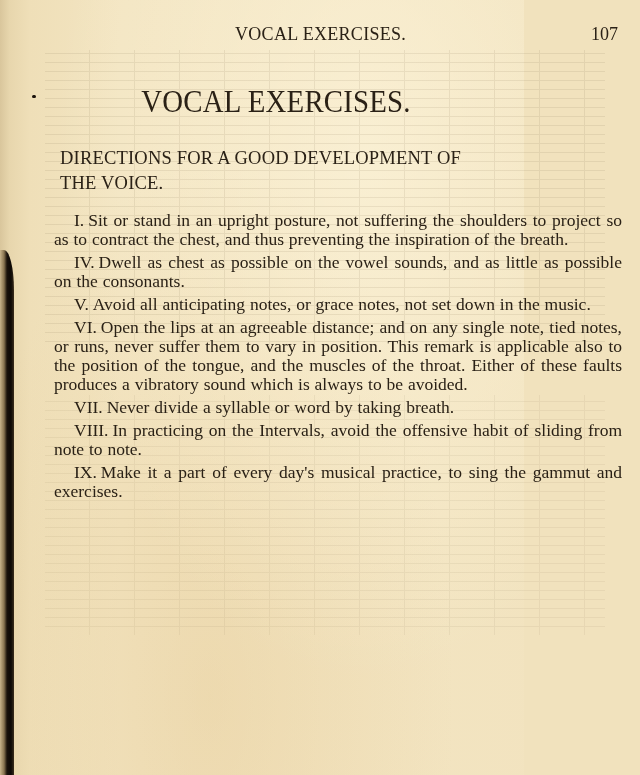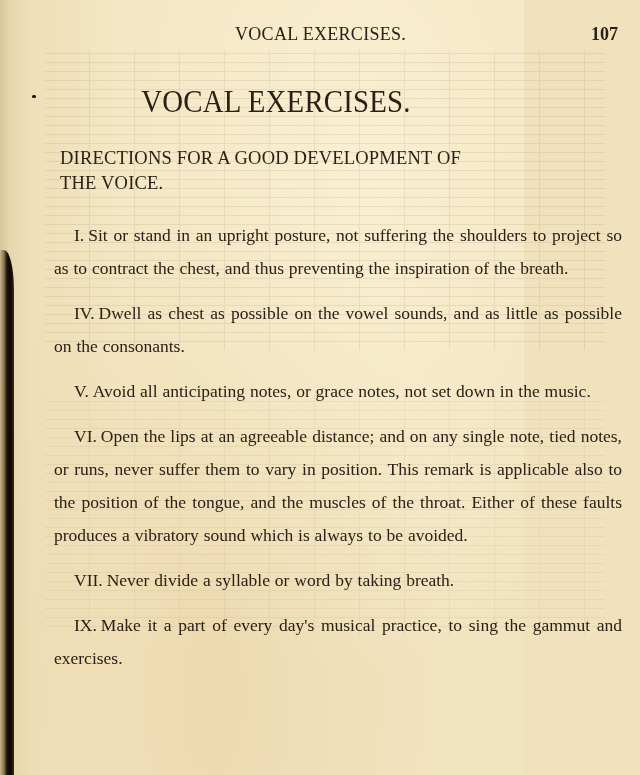--- a/index.html
+++ b/index.html
@@ -70,21 +70,21 @@
       left: 235px;
       top: 0;
       font-size: 18px;
       letter-spacing: 0.3px;
     }
     .page-number {
       position: absolute;
       left: 591px;
       top: 0;
       font-size: 18px;
-      font-weight: bold;
+      font-weight: normal;
     }
     .title {
       position: absolute;
       top: 84px;
       left: 0; right: 0;
       text-align: center;
       font-size: 31px;
       letter-spacing: 0.2px;
       padding-left: 30px;
       transform: scaleX(0.93);
@@ -105,23 +105,23 @@
       line-height: 25px;
       letter-spacing: 0.2px;
     }
     .body {
       position: absolute;
       top: 207px;
       left: 54px;
       width: 568px;
     }
     .para {
-      margin: 12px 0 2px 0;
+      margin: 4px 0 2px 0;
       font-size: 17.5px;
-      line-height: 33px;
+      line-height: 19px;
       text-align: justify;
       text-indent: 20px;
       word-spacing: 0.5px;
     }
     .numeral {
       margin-right: 4px;
     }
   </style>
 </head>
 <body>
@@ -145,15 +145,16 @@
     <div>DIRECTIONS FOR A GOOD DEVELOPMENT OF</div>
     <div>THE VOICE.</div>
   </div>
 
   <div class="body">
     <p class="para"><span class="numeral">I.</span><span>Sit or stand in an upright posture, not suffering the shoulders to project so as to contract the chest, and thus preventing the inspiration of the breath.</span></p>
     <p class="para"><span class="numeral">IV.</span><span>Dwell as chest as possible on the vowel sounds, and as little as possible on the consonants.</span></p>
     <p class="para"><span class="numeral">V.</span><span>Avoid all anticipating notes, or grace notes, not set down in the music.</span></p>
     <p class="para"><span class="numeral">VI.</span><span>Open the lips at an agreeable distance; and on any single note, tied notes, or runs, never suffer them to vary in position. This remark is applicable also to the position of the tongue, and the muscles of the throat. Either of these faults produces a vibratory sound which is always to be avoided.</span></p>
     <p class="para"><span class="numeral">VII.</span><span>Never divide a syllable or word by taking breath.</span></p>
+    <p class="para"><span class="numeral">VIII.</span><span>In practicing on the Intervals, avoid the offensive habit of sliding from note to note.</span></p>
     <p class="para"><span class="numeral">IX.</span><span>Make it a part of every day's musical practice, to sing the gammut and exercises.</span></p>
   </div>
 </div>
 
 </body></html>

